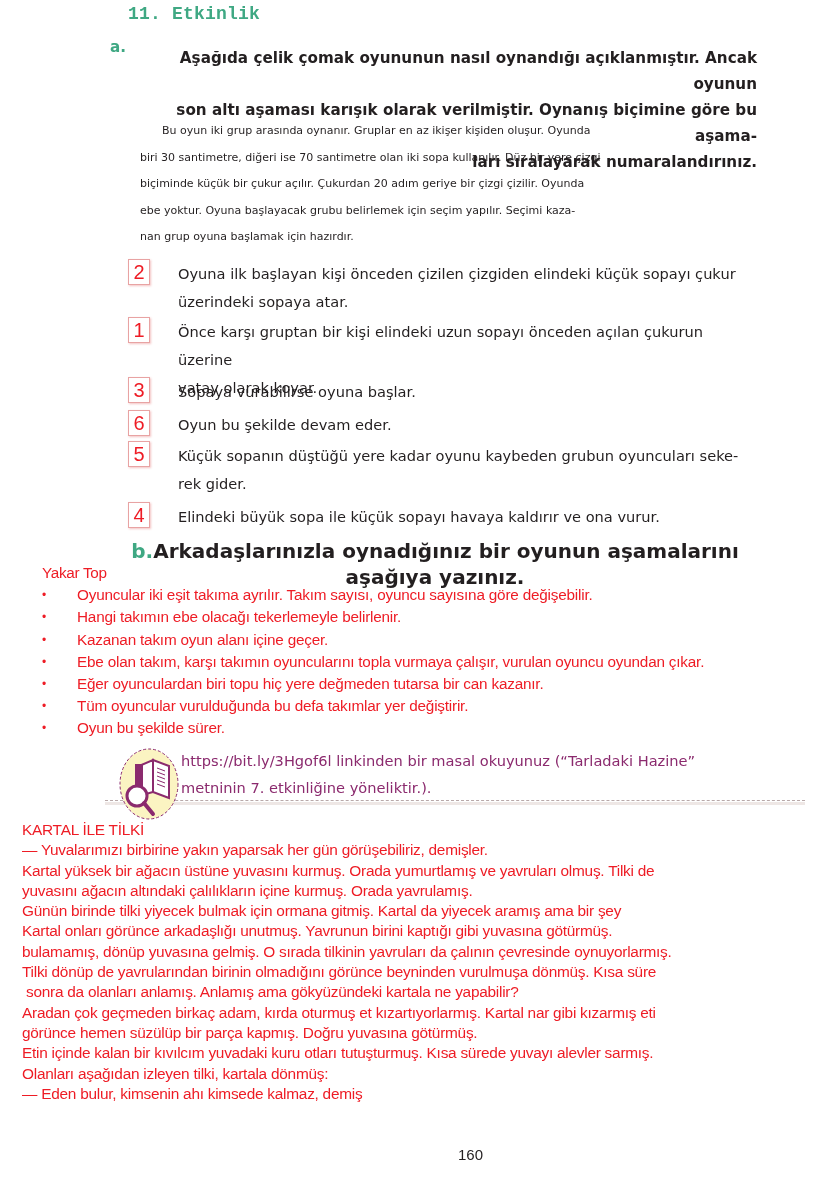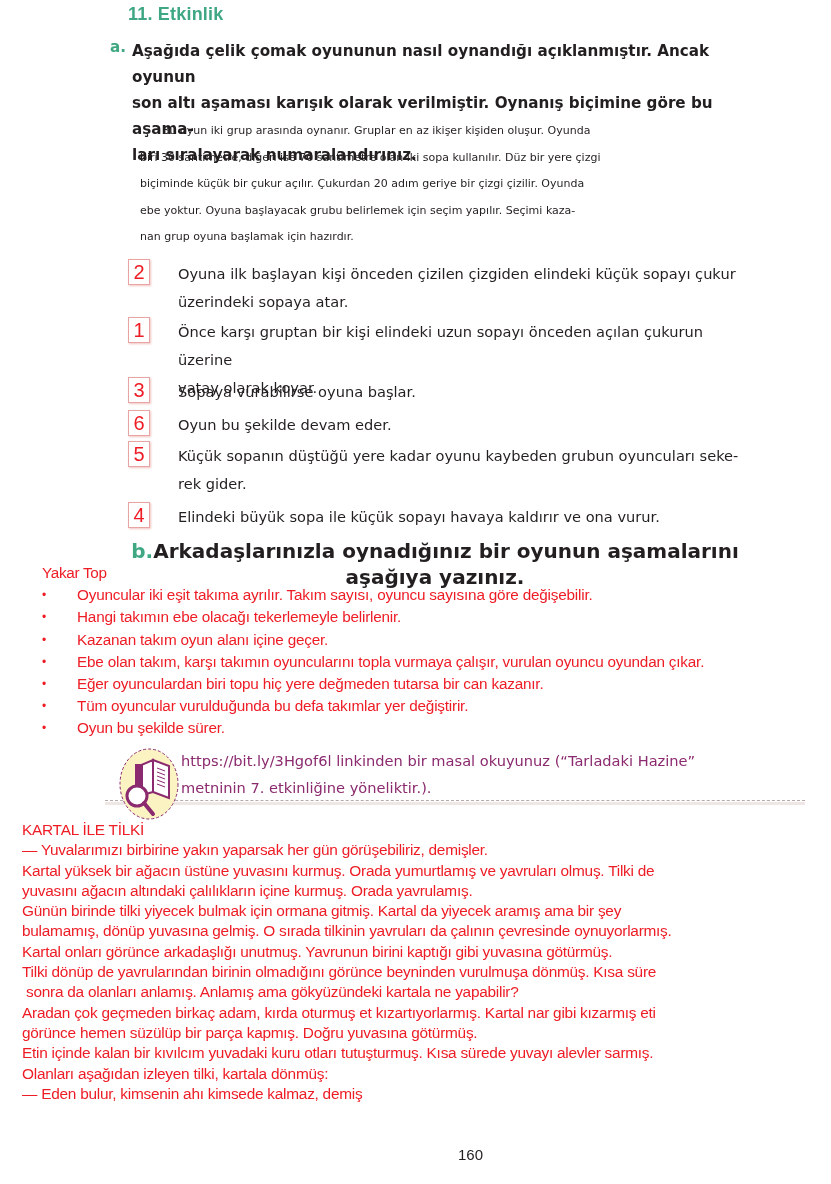--- a/index.html
+++ b/index.html
@@ -1,29 +1,29 @@
 <!DOCTYPE html>
 <html><head>
   <meta charset="utf-8">
   <style>
     * { box-sizing: border-box; margin: 0; padding: 0; }
     html, body { width: 831px; height: 1184px; background: #ffffff; overflow: hidden; }
     body { position: relative; font-family: "DejaVu Sans", sans-serif; color: #231f20; }
 
     .heading {
       position: absolute; left: 128px; top: 4px;
-      font-family: Liberation Sans, sans-serif; font-weight: bold;
+      font-family: Liberation Mono, monospace; font-weight: bold;
       font-size: 18px; color: #3fa883; letter-spacing: 0.2px;
     }
     .task-a {
       position: absolute; left: 110px; top: 34px; width: 650px;
       font-weight: bold; font-size: 15.2px; line-height: 26px; color: #231f20;
     }
     .task-a .letter, .task-b .letter { color: #3fa883; display: inline-block; width: 22px; }
-    .task-a .text-block { position: absolute; left: 22px; top: 4px; width: 625px; }
+    .task-a .text-block { position: absolute; left: 22px; top: 11px; width: 625px; text-align: right; }
 
     .intro {
       position: absolute; left: 140px; top: 118px; width: 620px;
       font-size: 11px; line-height: 26.6px; color: #231f20; text-align: justify;
       text-indent: 22px;
     }
 
     .step { position: absolute; left: 128px; width: 640px; }
     .step .num-box {
       position: absolute; left: 0; top: 0; width: 22px; height: 26px;
@@ -188,22 +188,22 @@
     <div>metninin 7. etkinliğine yöneliktir.).</div>
   </div>
 </div>
 
 <div class="story">
   <p>KARTAL İLE TİLKİ</p>
   <p>— Yuvalarımızı birbirine yakın yaparsak her gün görüşebiliriz, demişler.</p>
   <p>Kartal yüksek bir ağacın üstüne yuvasını kurmuş. Orada yumurtlamış ve yavruları olmuş. Tilki de</p>
   <p>yuvasını ağacın altındaki çalılıkların içine kurmuş. Orada yavrulamış.</p>
   <p>Günün birinde tilki yiyecek bulmak için ormana gitmiş. Kartal da yiyecek aramış ama bir şey</p>
+  <p>Kartal onları görünce arkadaşlığı unutmuş. Yavrunun birini kaptığı gibi yuvasına götürmüş.</p>
   <p>bulamamış, dönüp yuvasına gelmiş. O sırada tilkinin yavruları da çalının çevresinde oynuyorlarmış.</p>
-  <p>Kartal onları görünce arkadaşlığı unutmuş. Yavrunun birini kaptığı gibi yuvasına götürmüş.</p>
   <p>Tilki dönüp de yavrularından birinin olmadığını görünce beyninden vurulmuşa dönmüş. Kısa süre</p>
   <p style="white-space:pre;"> sonra da olanları anlamış. Anlamış ama gökyüzündeki kartala ne yapabilir?</p>
   <p>Aradan çok geçmeden birkaç adam, kırda oturmuş et kızartıyorlarmış. Kartal nar gibi kızarmış eti</p>
   <p>görünce hemen süzülüp bir parça kapmış. Doğru yuvasına götürmüş.</p>
   <p>Etin içinde kalan bir kıvılcım yuvadaki kuru otları tutuşturmuş. Kısa sürede yuvayı alevler sarmış.</p>
   <p>Olanları aşağıdan izleyen tilki, kartala dönmüş:</p>
   <p>— Eden bulur, kimsenin ahı kimsede kalmaz, demiş</p>
 </div>
 
 <div class="page-number">160</div>

